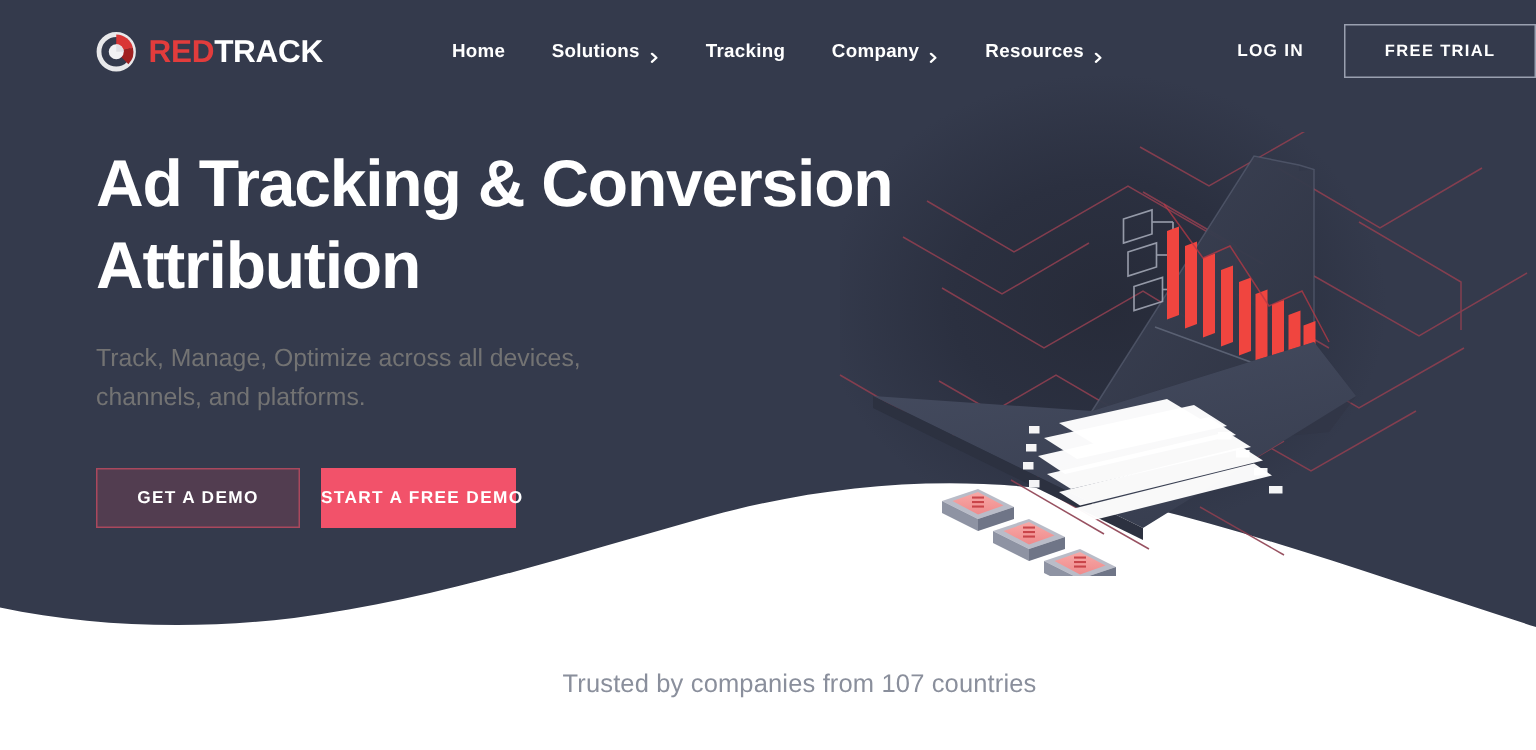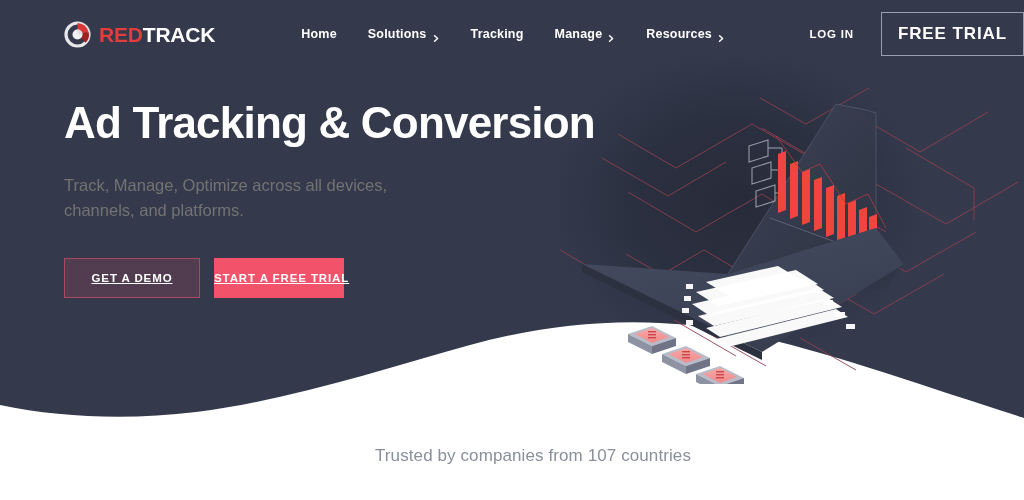--- a/index.html
+++ b/index.html
@@ -45,40 +45,40 @@
   }
   .chev { display:block; width:7px; height:7px; flex:none; }
 
   .header-right { margin-left:auto; display:flex; align-items:center; gap:27px; }
   .login-link {
     color:#ffffff; font-size:11.5px; font-weight:bold;
     letter-spacing:0.8px; cursor:pointer; white-space:nowrap;
   }
   .trial-btn {
     border:1px solid #9aa0b0; background:transparent; color:#ffffff;
-    font-size:17px; font-weight:bold; letter-spacing:0.9px;
-    padding:11px 16px; cursor:pointer; white-space:nowrap;
+    font-size:11px; font-weight:bold; letter-spacing:0.9px;
+    padding:11px 26px; cursor:pointer; white-space:nowrap;
     font-family:"Liberation Sans", sans-serif;
   }
 
   
   .hero-copy { position:absolute; left:64px; top:96px; z-index:6; width:560px; }
   .headline {
     color:#ffffff; font-size:44px; font-weight:bold;
     line-height:1.24; letter-spacing:-0.8px;
   }
   .subhead {
     margin-top:22px; color:#737373; font-size:16.5px;
     line-height:1.55; font-weight:normal; max-width:360px;
   }
   .cta-row { margin-top:34px; display:flex; gap:14px; }
   .btn {
     font-size:11.5px; font-weight:bold; letter-spacing:0.9px;
     padding:13px 0; text-align:center; cursor:pointer; white-space:nowrap;
-    font-family:"Liberation Sans", sans-serif; border:none;text-decoration:underline;
+    font-family:"Liberation Sans", sans-serif; border:none;
   }
   .btn-demo {
     width:136px; color:#ffffff;
     background:rgba(242,82,104,0.16);
     border:1px solid rgba(242,82,104,0.55);
   }
   .btn-trial { width:130px; color:#ffffff; background:#f2526a; }
 
   
   .illus { position:absolute; left:556px; top:88px; width:468px; height:296px; z-index:5; }
@@ -150,21 +150,21 @@
         <span class="chev">
           <svg width="7" height="7" viewBox="0 0 7 7">
               <path d="M1.6,0.8 L4.6,3.5 L1.6,6.2" fill="none" stroke="#ffffff" stroke-width="1.5" stroke-linecap="round" stroke-linejoin="round"></path>
             </svg>
         </span>
       </div>
       <div class="nav-item">
         <span>Tracking</span>
       </div>
       <div class="nav-item">
-        <span>Manage</span>
+        <span>Company</span>
         <span class="chev">
           <svg width="7" height="7" viewBox="0 0 7 7">
               <path d="M1.6,0.8 L4.6,3.5 L1.6,6.2" fill="none" stroke="#ffffff" stroke-width="1.5" stroke-linecap="round" stroke-linejoin="round"></path>
             </svg>
         </span>
       </div>
       <div class="nav-item">
         <span>Resources</span>
         <span class="chev">
           <svg width="7" height="7" viewBox="0 0 7 7">
@@ -176,28 +176,29 @@
 
     <div class="header-right">
       <span class="login-link">LOG IN</span>
       <button class="trial-btn">FREE TRIAL</button>
     </div>
   </div>
 
   <div class="hero-copy">
     <h1 class="headline">
       <span>Ad Tracking &amp; Conversion</span><br>
+      <span>Attribution</span>
     </h1>
     <p class="subhead">
       <span>Track, Manage, Optimize across all devices,</span><br>
       <span>channels, and platforms.</span>
     </p>
     <div class="cta-row">
       <button class="btn btn-demo">GET A DEMO</button>
-      <button class="btn btn-trial">START A FREE TRIAL</button>
+      <button class="btn btn-trial">START A FREE DEMO</button>
     </div>
   </div>
 
   <div class="illus">
     <svg width="468" height="296" viewBox="0 0 468 296">
 
       <g stroke="#8d3f50" stroke-width="1" fill="none" opacity="0.9">
         <path d="M204,10 L250,36 L320,-4"></path>
         <path d="M62,46 L120,80 L196,36 L286,88"></path>
         <path d="M46,70 L112,108 L170,74"></path>

